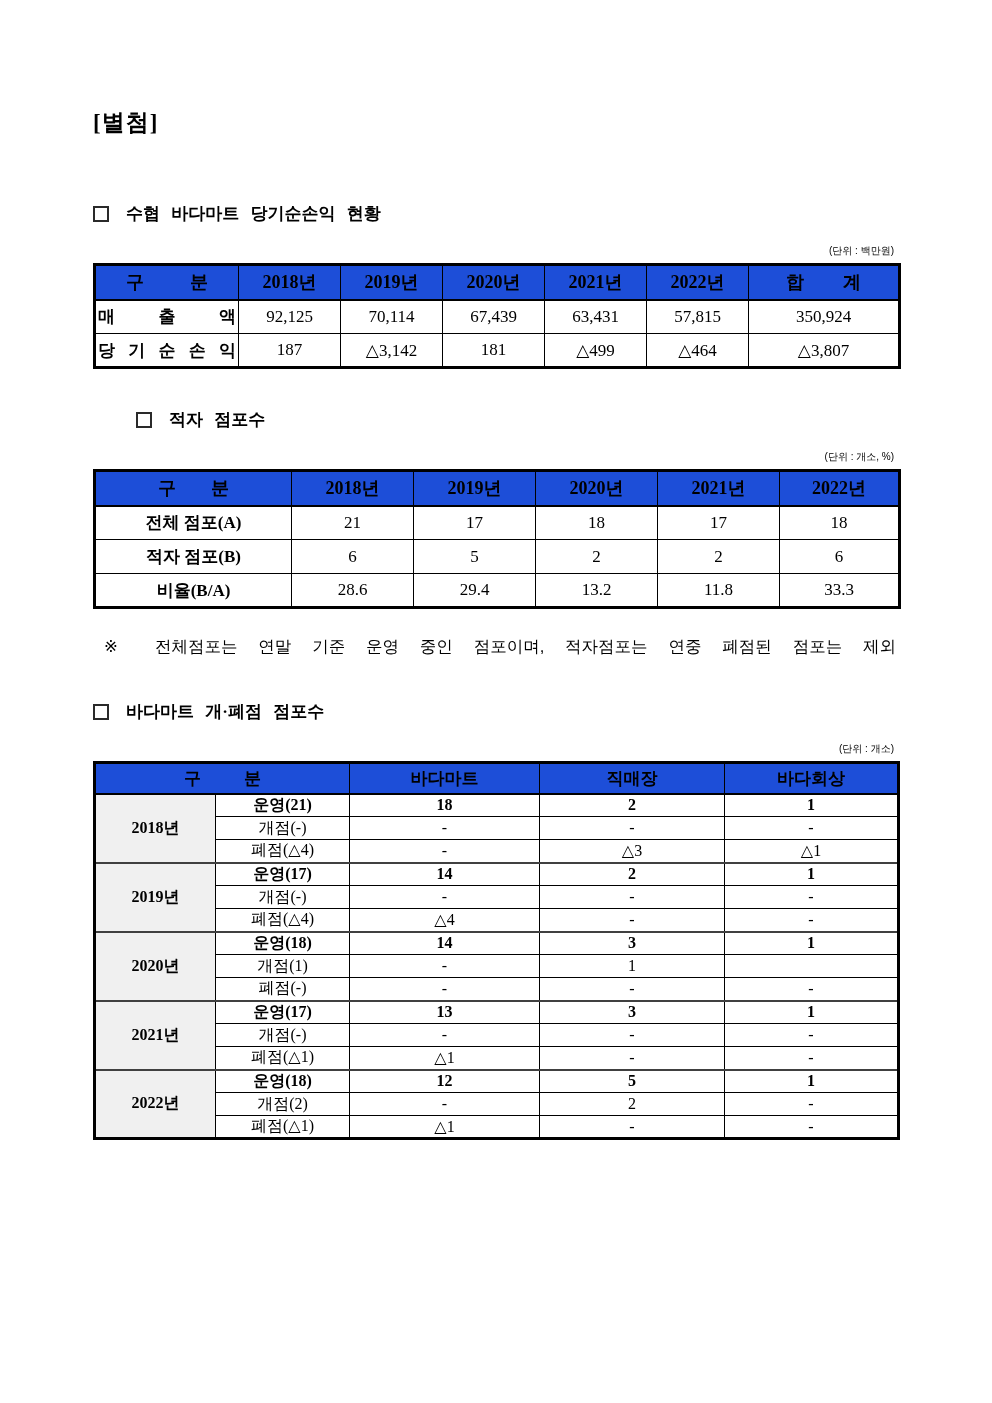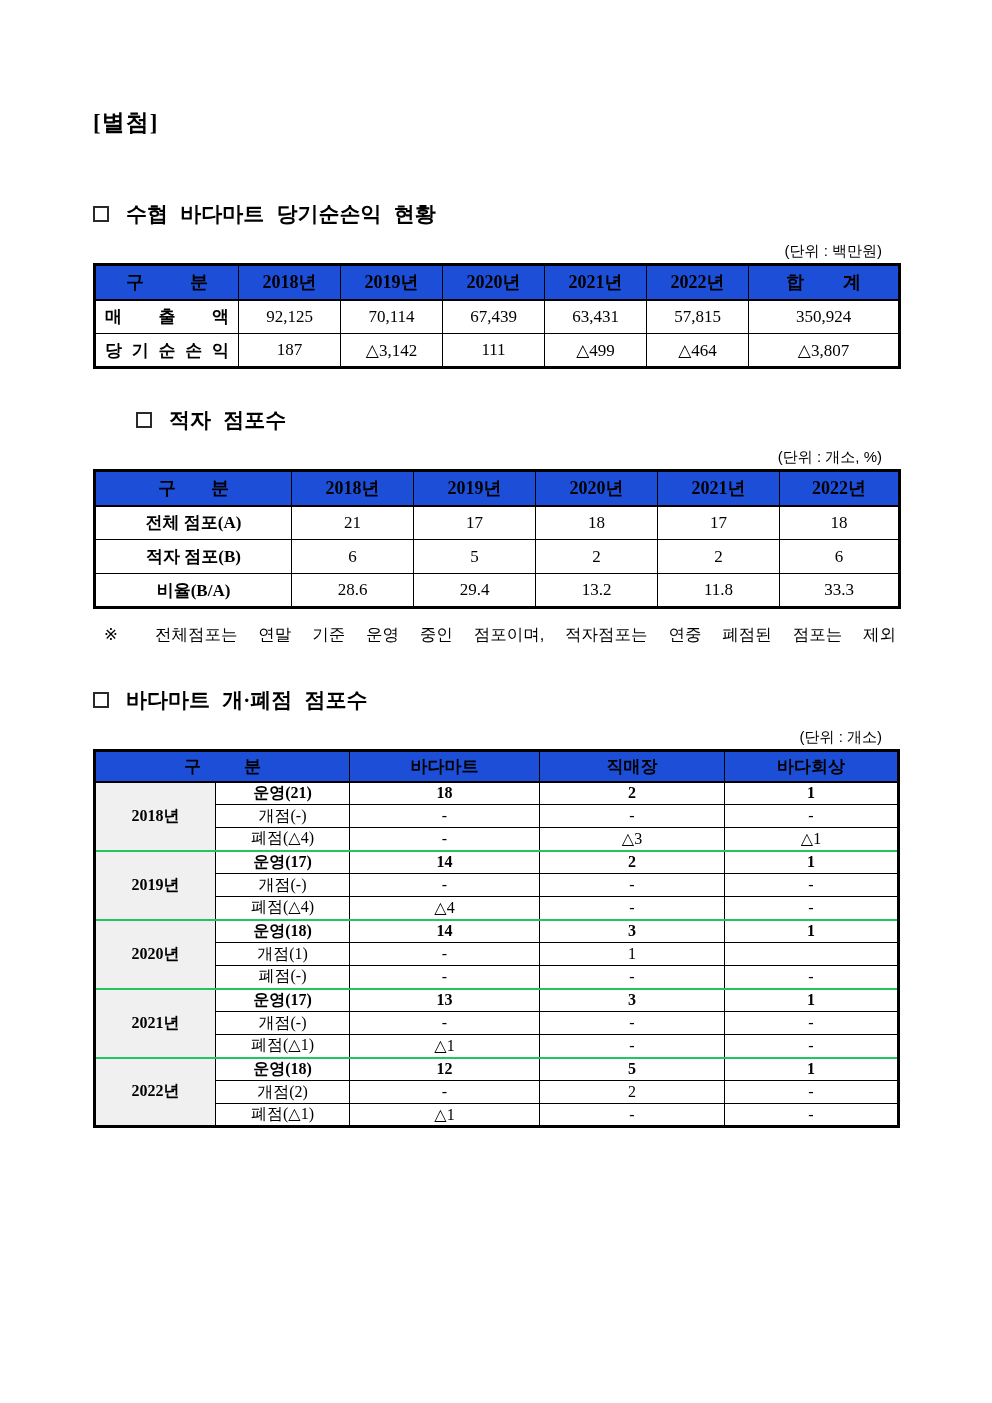--- a/index.html
+++ b/index.html
@@ -21,43 +21,43 @@
   .doc-title {
     margin-top: 107px;
     font-size: 23px;
     font-weight: bold;
     letter-spacing: 1px;
   }
 
   .sec-title {
     display: flex;
     align-items: center;
-    font-size: 21px;
+    font-size: 17px;
     font-weight: bold;
     word-spacing: 7px;
     line-height: 28px;
   }
   .bullet {
     display: inline-block;
     width: 16px;
     height: 16px;
     border: 2px solid #2a2a2a;
     margin-right: 17px;
     flex: 0 0 auto;
   }
   .mt-sec1 { margin-top: 62px; }
   .mt-sec2 { margin-top: 37px; padding-left: 43px; }
   .mt-sec3 { margin-top: 40px; }
 
   .unit {
     text-align: right;
     font-family: "Liberation Sans", "DejaVu Sans", sans-serif;
-    font-size: 15px;
+    font-size: 10px;
     line-height: 17px;
-    margin: 14px 16px 4px 0;
+    margin: 14px 4px 4px 0;
   }
 
   table {
     border-collapse: collapse;
     table-layout: fixed;
     border: 3px solid #000;
   }
   th, td {
     border: 1px solid #000;
     text-align: center;
@@ -70,36 +70,36 @@
 
   .t1 { width: 805px; font-size: 17px; }
   .t1 tr { height: 34px; }
   .t1 tr.head { height: 35px; font-size: 18px; }
   .t2 { width: 805px; font-size: 17px; }
   .t2 tr { height: 34px; }
   .t2 tr.head { height: 35px; font-size: 18px; }
   .t3 { width: 804px; font-size: 16px; }
   .t3 tr { height: 23px; }
   .t3 tr.head { height: 31px; font-size: 17px; }
-  .t3 tr.group-start td { border-top: 2px solid #22c55e; }
+  .t3 tr.group-start td { border-top: 2px solid #404040; }
   .t3 td.year { background: #F0F0F0; }
   .t3 tr.bold-row td { font-weight: bold; }
 
   .lbl { font-weight: bold; }
 
   
   .jc { text-align: justify; text-align-last: justify; }
   .sp-g1 { padding: 0 30px; }   
   .sp-tot { padding: 0 37px; }  
-  .sp-lb1 { padding: 0 9px; }   
+  .sp-lb1 { padding: 0 2px; }   
   .sp-g2 { padding: 0 62px; }   
   .sp-g3 { padding: 0 88px; }   
 
   .footnote {
-    margin-top: 13px;
+    margin-top: 25px;
     font-family: "Liberation Sans", "DejaVu Sans", sans-serif;
     font-size: 16.5px;
     line-height: 24px;
     padding: 0 2px 0 11px;
     text-align: justify;
     text-align-last: justify;
   }
 </style>
 </head>
 <body>
@@ -142,21 +142,21 @@
           <td>70,114</td>
           <td>67,439</td>
           <td>63,431</td>
           <td>57,815</td>
           <td>350,924</td>
         </tr>
         <tr>
           <td class="lbl jc sp-lb1">당 기 순 손 익</td>
           <td>187</td>
           <td>△3,142</td>
-          <td>111</td>
+          <td>181</td>
           <td>△499</td>
           <td>△464</td>
           <td>△3,807</td>
         </tr>
       </tbody>
         </table>
     </div>
 
     <div>
       <div class="sec-title mt-sec2">

